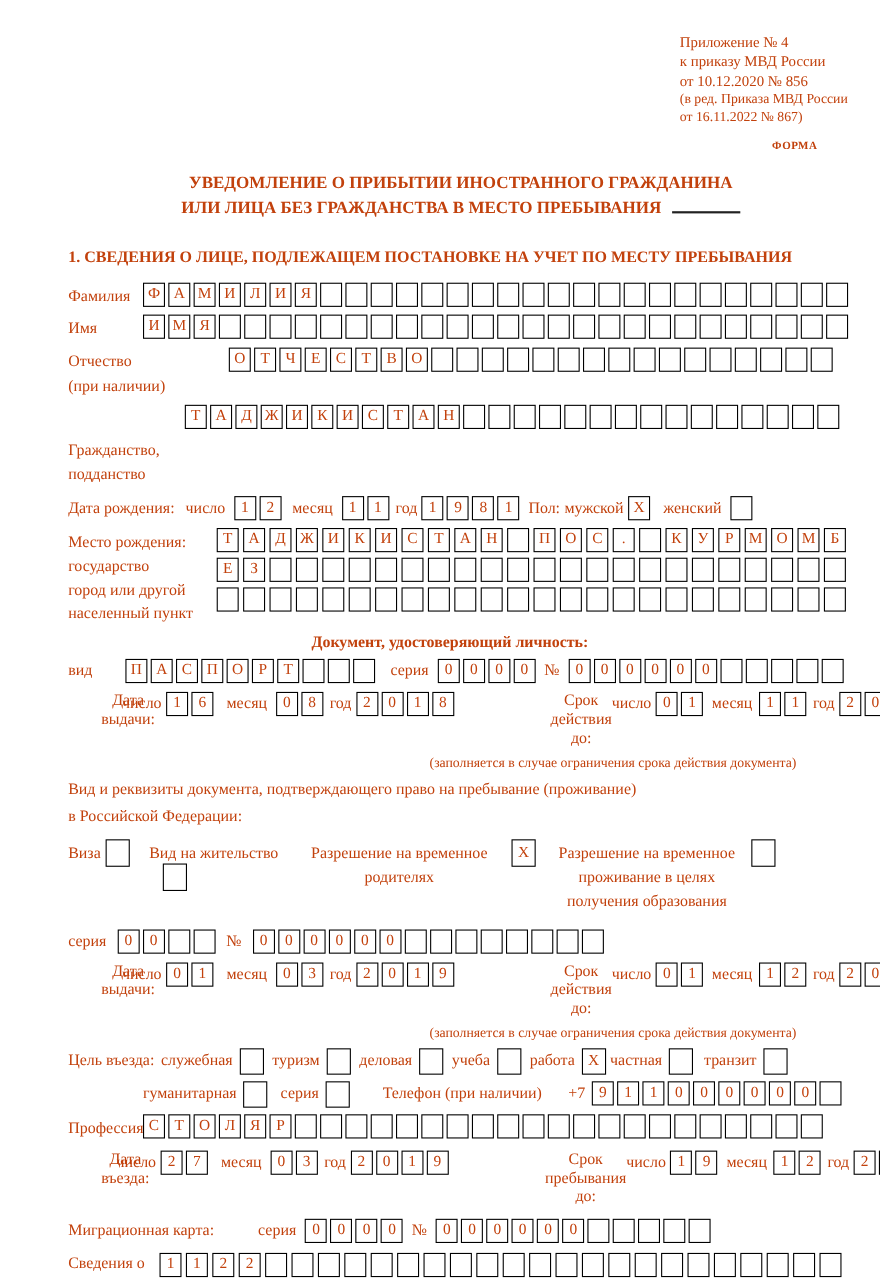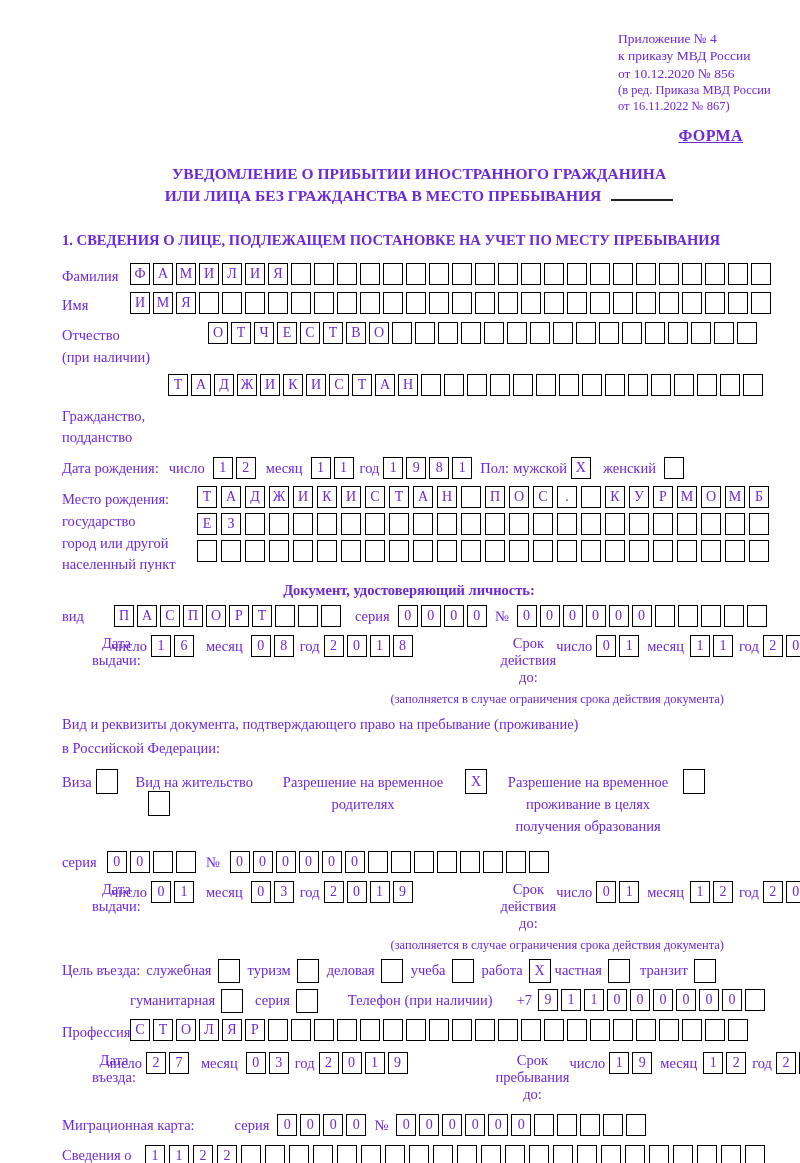--- a/index.html
+++ b/index.html
@@ -2,28 +2,28 @@
 <html><head>
 <meta charset="utf-8">
 <style>
   html,body{margin:0;padding:0;background:#fff;}
   .page{
     position:relative;
     width:800px;height:1163px;
     box-sizing:border-box;
     padding:30px 24px 0 62px;
     font-family:"Liberation Serif","DejaVu Serif",serif;
-    font-size:14.5px;color:#6d28d9;
+    font-size:14.5px;color:#c2410c;
     overflow:hidden;
   }
   
   .head-block{margin-left:556px;line-height:1.28;}
   .head-block .hl{font-size:13.5px;}
   .head-block .hs{font-size:12.5px;}
-  .forma{margin-top:13px;padding-right:33px;text-align:right;font-weight:bold;font-size:16px;letter-spacing:.4px;text-decoration:underline;}
+  .forma{margin-top:13px;padding-right:33px;text-align:right;font-weight:bold;font-size:10px;letter-spacing:.4px;}
   .title{margin-top:18px;text-align:center;font-weight:bold;font-size:15.5px;line-height:1.45;}
   .blank-line{display:inline-block;width:62px;border-bottom:2.2px solid #222;height:14px;margin-left:10px;}
   .section-heading{margin-top:24px;margin-bottom:14px;font-weight:bold;font-size:14.6px;}
 
   
   .row{display:flex;align-items:flex-start;margin-bottom:5px;}
   .flabel{flex:none;padding-top:3px;line-height:1.5;}
   .w68{width:68px;}
   .w106{width:106px;margin-top:29px;}
   .w146{width:146px;}

